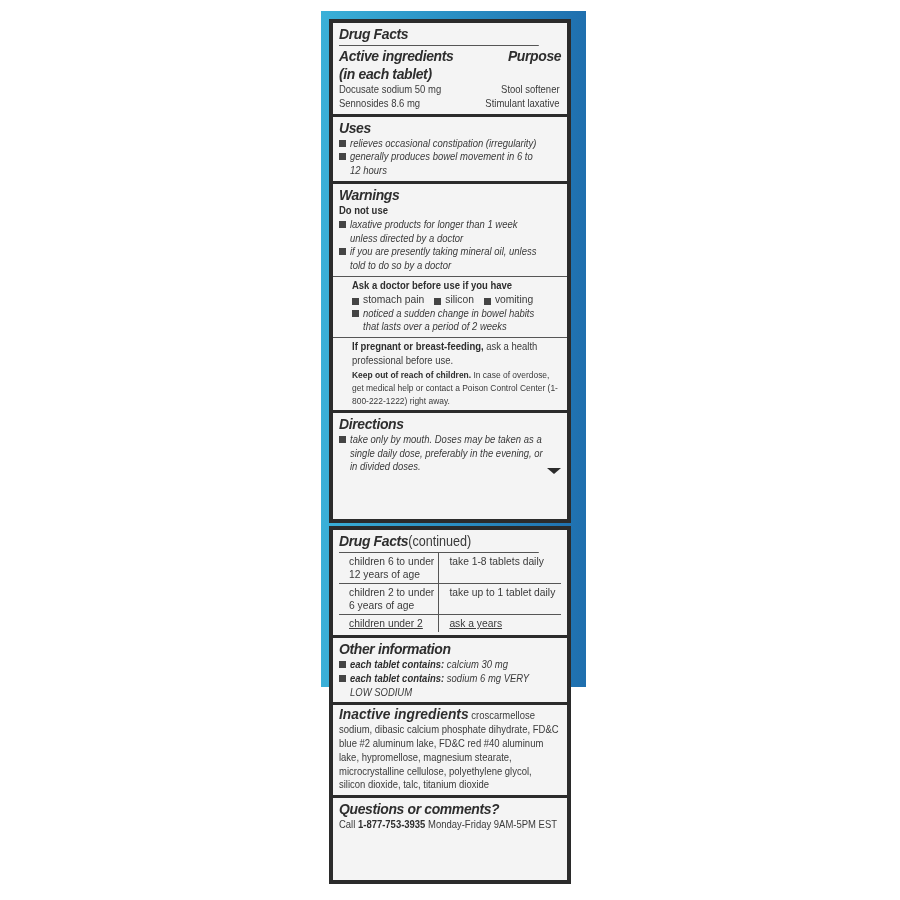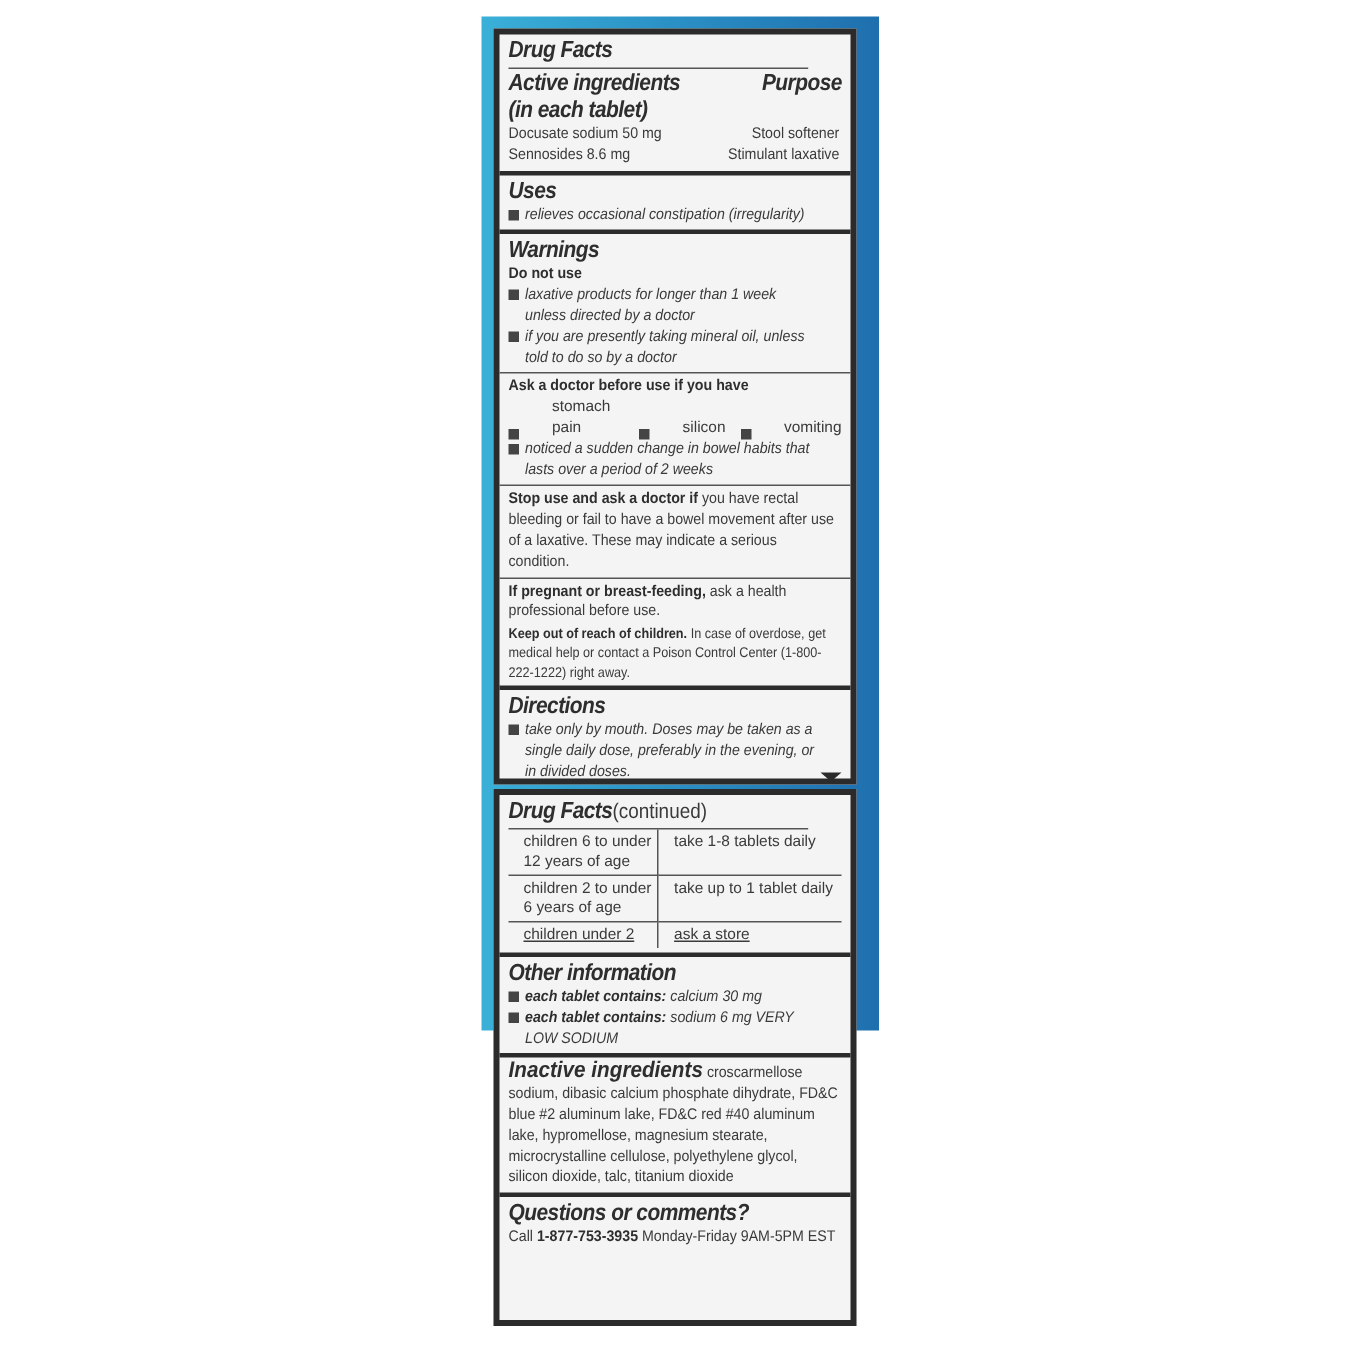--- a/index.html
+++ b/index.html
@@ -6,32 +6,32 @@
   body { width:900px; height:900px; background:#ffffff; position:relative; overflow:hidden;
          font-family:"Liberation Sans", sans-serif; color:#3a3a3a; }
   .pkg { position:absolute; left:321px; top:11px; width:265px; height:676px;
          background:linear-gradient(90deg,#3ab0d8 0%,#2a8fc4 50%,#1f6fae 100%); }
   .panel { position:absolute; left:8px; width:242px; background:#f4f4f4;
            border:4px solid #2b2b2b; box-sizing:border-box; }
   .p1 { top:8px; height:504px; }
   .p2 { top:515px; height:358px; }
   .sec { border-bottom:3px solid #2b2b2b; padding:2px 6px 3px 6px; }
   .sec:last-child { border-bottom:none; }
-  .sub { border-top:1px solid #555; margin:3px -6px 0 -6px; padding:2px 6px 0 6px; }
+  .sub { border-top:1px solid #555; margin:3px -6px 0 -6px; padding:2px 6px 0 19px; }
   h2 { font-style:italic; font-weight:bold; font-size:15.5px; margin:0; color:#2e2e2e;
        letter-spacing:-0.4px; transform:scaleX(0.9); transform-origin:left; }
   .hdr-rule { border-bottom:1px solid #555; padding-bottom:2px; }
   .line { font-size:10.3px; line-height:13.8px; transform:scaleX(0.92); transform-origin:left; white-space:nowrap; }
   .row2 { display:flex; justify-content:space-between; }
   .b { font-weight:bold; color:#2e2e2e; }
   .bul { display:flex; font-size:10.3px; line-height:13.8px;font-style:italic; }
   .sq { width:7px; height:7px; background:#444; margin:3px 4px 0 0; flex:0 0 auto; }
   .wrap { transform:scaleX(0.92); transform-origin:left; width:108%; }
   .inline-bul { display:flex; gap:10px; font-size:10.3px; line-height:13.8px; }
-  .inline-bul span { display:flex; align-items:flex-end;gap:18px; }
+  .inline-bul span { display:flex; align-items:center; }
   table { border-collapse:collapse; width:100%; font-size:10.3px; line-height:13px; }
   td { border-bottom:1px solid #555; padding:2px 4px 2px 10px; vertical-align:top; }
   td:first-child { border-right:1px solid #555; width:45%; }
   tr:last-child td { border-bottom:none;text-decoration:underline; }
   .tri { position:absolute; right:6px; bottom:6px; width:0; height:0;
          border-left:7px solid transparent; border-right:7px solid transparent; border-top:6px solid #2b2b2b; }
 </style>
 </head>
 <body>
 
@@ -52,20 +52,24 @@
         <span>Sennosides 8.6 mg</span>
         <span>Stimulant laxative</span>
       </div>
     </div>
 
     <div class="sec">
       <h2>Uses</h2>
       <div class="bul">
           <i class="sq"></i>
           <span class="wrap">relieves occasional constipation (irregularity)</span>
+        </div>
+      <div class="bul">
+          <i class="sq"></i>
+          <span class="wrap">generally produces bowel movement in 6 to 12 hours</span>
         </div>
     </div>
 
     <div class="sec">
       <h2>Warnings</h2>
       <div class="line b">Do not use</div>
       <div class="bul">
           <i class="sq"></i>
           <span class="wrap">laxative products for longer than 1 week unless directed by a doctor</span>
         </div>
@@ -88,23 +92,20 @@
               <i class="sq"></i>
               <b style="font-weight:normal">vomiting</b>
             </span>
         </div>
         <div class="bul">
             <i class="sq"></i>
             <span class="wrap">noticed a sudden change in bowel habits that lasts over a period of 2 weeks</span>
           </div>
       </div>
       <div class="sub">
-        <div class="wrap" style="font-size:10.3px;line-height:13.8px"><span class="b">Stop use and ask a doctor if</span><span> you have rectal bleeding or fail to have a bowel movement after use of a laxative. These may indicate a serious condition.</span></div>
-      </div>
-      <div class="sub">
         <div class="wrap" style="font-size:10.3px;line-height:13.8px"><span class="b">If pregnant or breast-feeding,</span><span> ask a health professional before use.</span></div>
         <div style="font-size:9.4px;line-height:13px;transform:scaleX(0.9);transform-origin:left;width:111%"><span class="b">Keep out of reach of children.</span><span> In case of overdose, get medical help or contact a Poison Control Center (1-800-222-1222) right away.</span></div>
       </div>
     </div>
 
     <div class="sec" style="position:relative;height:62px">
       <h2>Directions</h2>
       <div class="bul">
           <i class="sq"></i>
           <span class="wrap">take only by mouth. Doses may be taken as a single daily dose, preferably in the evening, or in divided doses.</span>
@@ -124,21 +125,21 @@
         <tr>
               <td>children 6 to under 12 years of age</td>
               <td>take 1-8 tablets daily</td>
             </tr>
         <tr>
               <td>children 2 to under 6 years of age</td>
               <td>take up to 1 tablet daily</td>
             </tr>
         <tr>
               <td>children under 2</td>
-              <td>ask a store</td>
+              <td>ask a years</td>
             </tr>
       </tbody>
         </table>
     </div>
 
     <div class="sec">
       <h2>Other information</h2>
       <div class="bul">
           <i class="sq"></i>
           <span class="wrap"><span class="b">each tablet contains:</span><span> calcium 30 mg</span></span>

